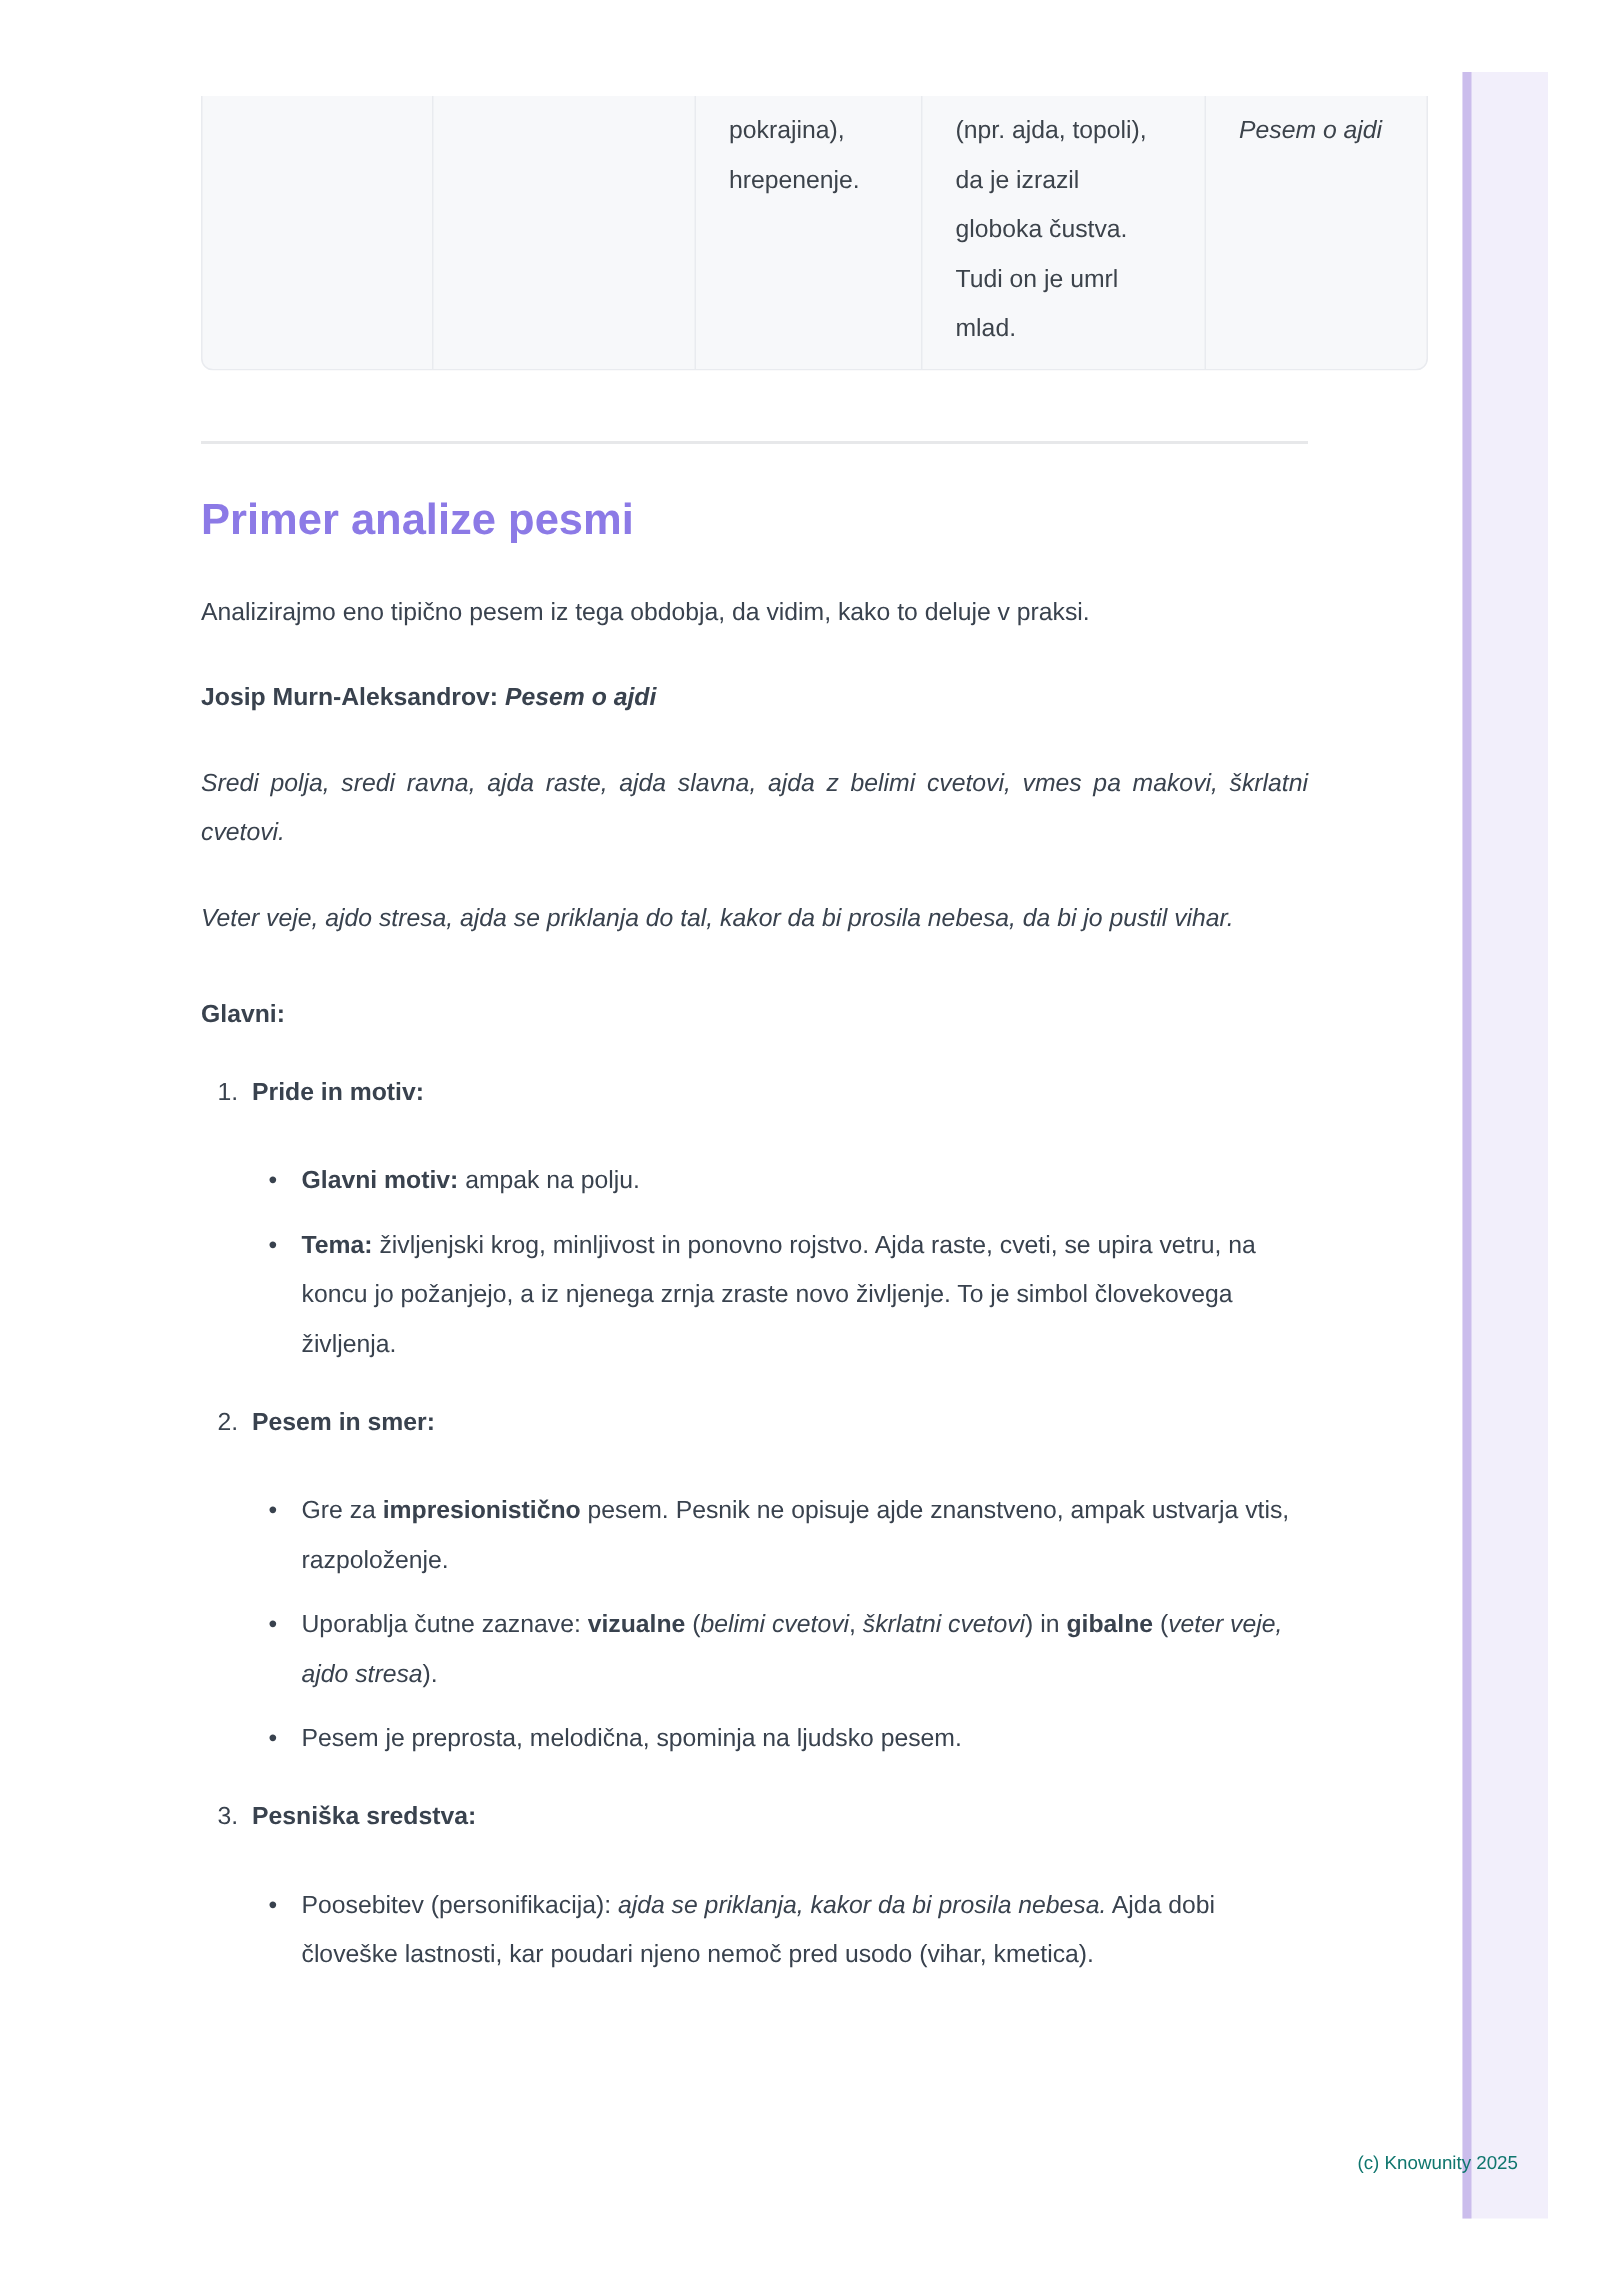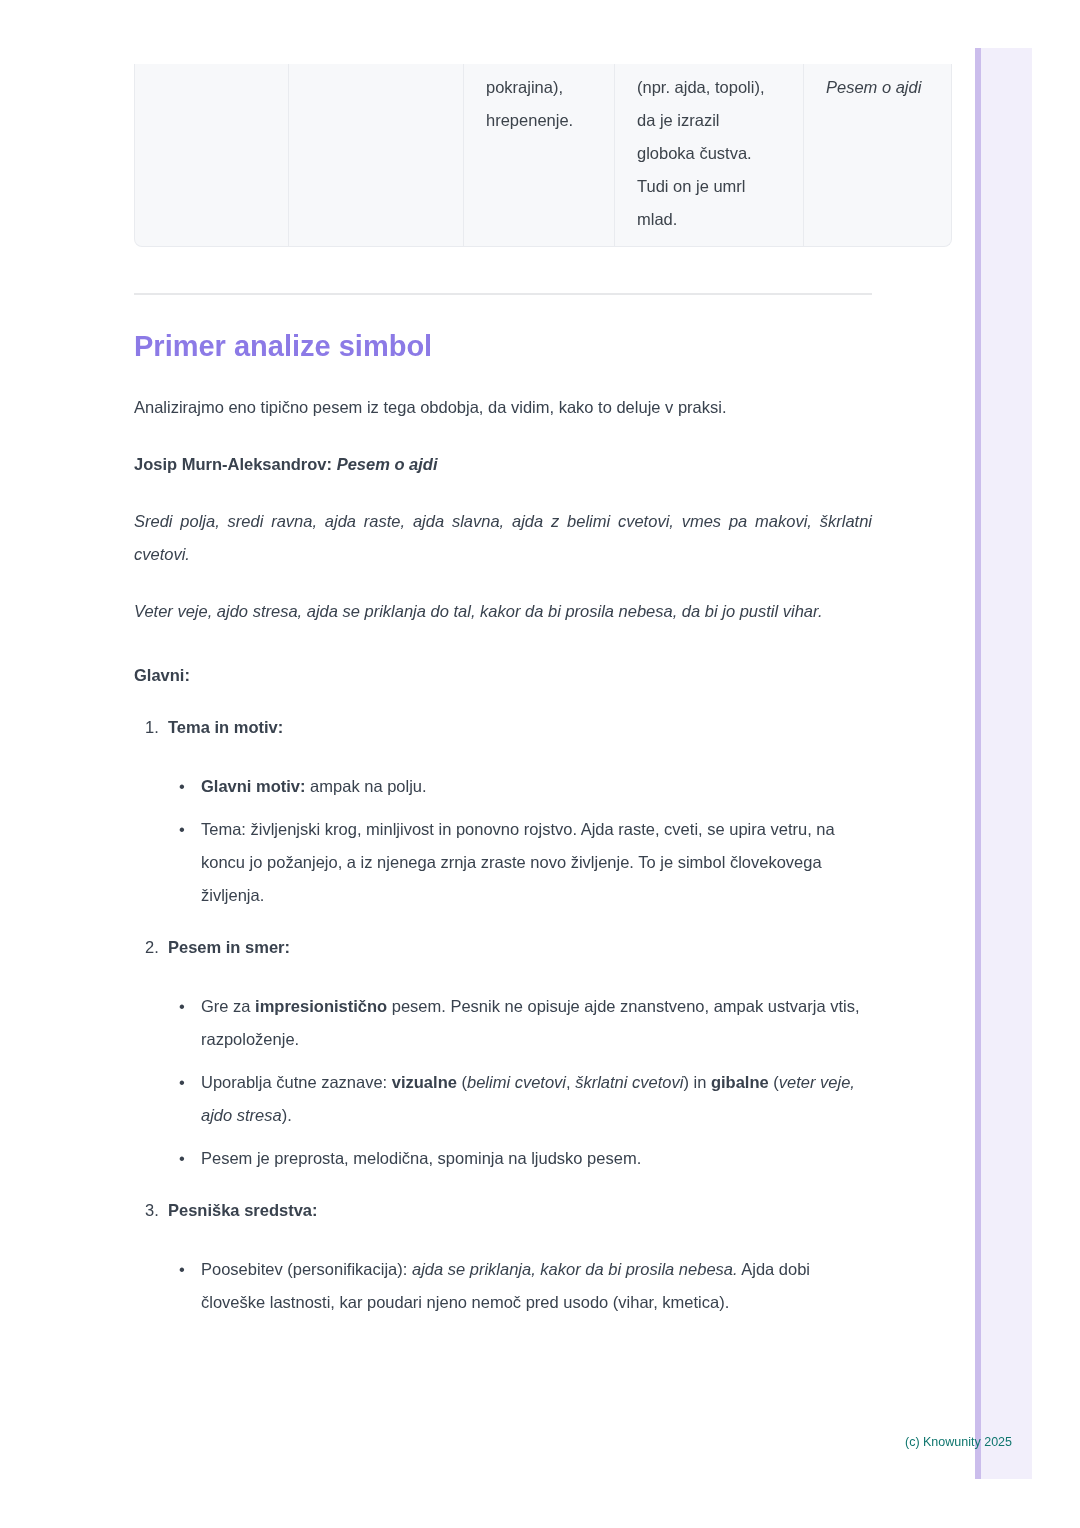--- a/index.html
+++ b/index.html
@@ -107,44 +107,44 @@
     <div class="frag-table">
       <div class="cell c0"></div>
       <div class="cell c1"></div>
       <div class="cell c2">pokrajina), hrepenenje.</div>
       <div class="cell c3">(npr. ajda, topoli), da je izrazil globoka čustva. Tudi on je umrl mlad.</div>
       <div class="cell c4 italic">Pesem o ajdi</div>
     </div>
 
     <div class="divider"></div>
 
-    <h1 class="section-heading">Primer analize simbol</h1>
+    <h1 class="section-heading">Primer analize pesmi</h1>
 
     <p class="intro">Analizirajmo eno tipično pesem iz tega obdobja, da vidim, kako to deluje v praksi.</p>
 
     <p class="attribution"><span style="font-weight: bold;">Josip Murn-Aleksandrov:</span><span> </span><span style="font-weight: bold; font-style: italic;">Pesem o ajdi</span></p>
 
     <p class="verse">Sredi polja, sredi ravna, ajda raste, ajda slavna, ajda z belimi cvetovi, vmes pa makovi, škrlatni cvetovi.</p>
     <p class="verse">Veter veje, ajdo stresa, ajda se priklanja do tal, kakor da bi prosila nebesa, da bi jo pustil vihar.</p>
 
     <p class="analysis-label">Glavni:</p>
 
     
     <div class="num-item">
       <div class="num-row">
         <span class="num">1.</span>
-        <span class="num-title">Tema in motiv:</span>
+        <span class="num-title">Pride in motiv:</span>
       </div>
       <div class="b-item first">
         <span class="dot">•</span>
         <span class="b-text"><span style="font-weight: bold;">Glavni motiv:</span><span> ampak na polju.</span></span>
       </div>
       <div class="b-item">
         <span class="dot">•</span>
-        <span class="b-text"><span style="font-weight: normal;">Tema:</span><span> življenjski krog, minljivost in ponovno rojstvo. Ajda raste, cveti, se upira vetru, na koncu jo požanjejo, a iz njenega zrnja zraste novo življenje. To je simbol človekovega življenja.</span></span>
+        <span class="b-text"><span style="font-weight: bold;">Tema:</span><span> življenjski krog, minljivost in ponovno rojstvo. Ajda raste, cveti, se upira vetru, na koncu jo požanjejo, a iz njenega zrnja zraste novo življenje. To je simbol človekovega življenja.</span></span>
       </div>
     </div>
 
     
     <div class="num-item">
       <div class="num-row">
         <span class="num">2.</span>
         <span class="num-title">Pesem in smer:</span>
       </div>
       <div class="b-item first">

